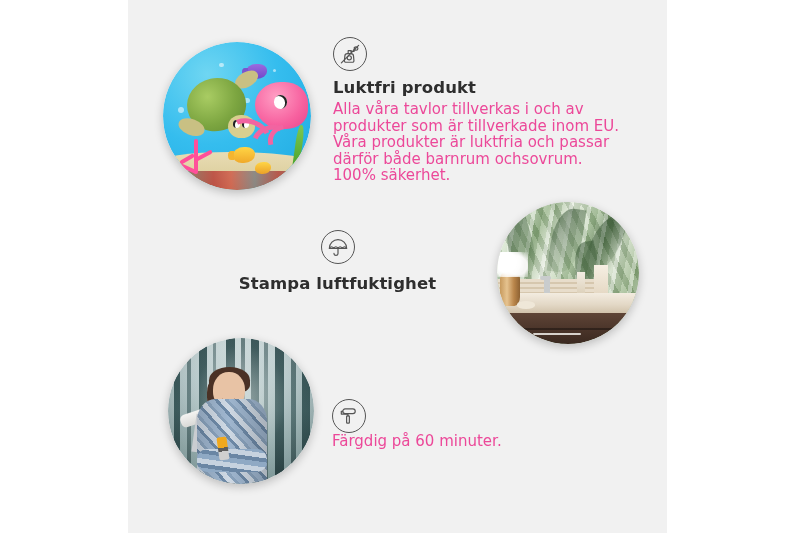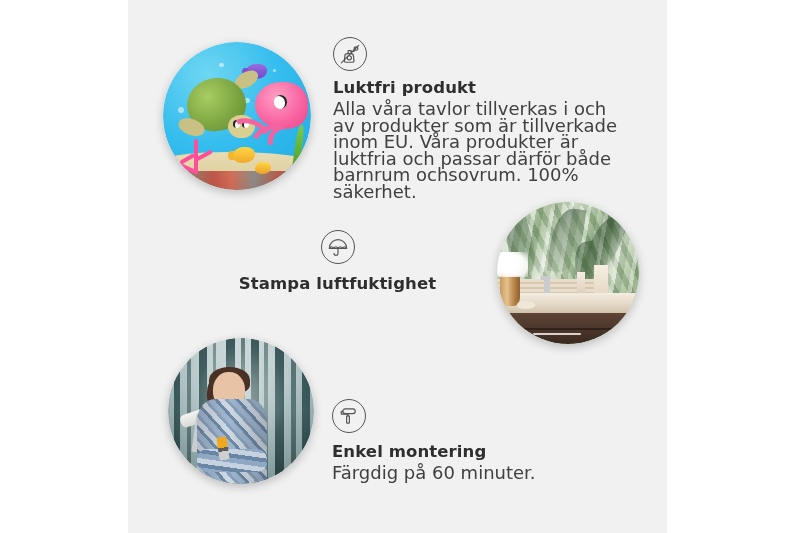--- a/index.html
+++ b/index.html
@@ -285,22 +285,22 @@
   .icon-circle svg { display:block; }
   .feat-title {
     color: #2e2e2e;
     font-size: 16.5px;
     font-weight: bold;
     letter-spacing: .1px;
     margin: 7px 0 4px 0;
     white-space: nowrap;
   }
   .feat-body {
-    color: #404040;
-    font-size: 18px;
+    color: #ec4899;
+    font-size: 15px;
     line-height: 16.6px;
   }
 
   
   #feature-odor { left: 333px; top: 37px; width: 296px; text-align: left; }
   #feature-odor .icon-circle { margin-left: 0; }
 
   
   #feature-water { left: 205px; top: 230px; width: 265px; text-align: center; }
   #feature-water .icon-circle { margin: 0 auto; }
@@ -428,17 +428,16 @@
   </div>
 
   <div class="feature" id="feature-mount">
     <div class="icon-circle">
       <svg width="22" height="22" viewBox="0 0 24 24" fill="none" stroke="#555" stroke-width="1.3" stroke-linecap="round" stroke-linejoin="round">
         <rect x="5.2" y="4.2" width="13.6" height="5.2" rx="2.6"></rect>
         <path d="M5.2 6.8H3.6v3.1h7.3v2"></path>
         <rect x="9.4" y="11.9" width="3" height="7.9" rx="0.7"></rect>
       </svg>
     </div>
-    <div class="feat-title">Enkel montering</div>
     <div class="feat-body">Färgdig på 60 minuter.</div>
   </div>
 
 </div>
 
 </body></html>

